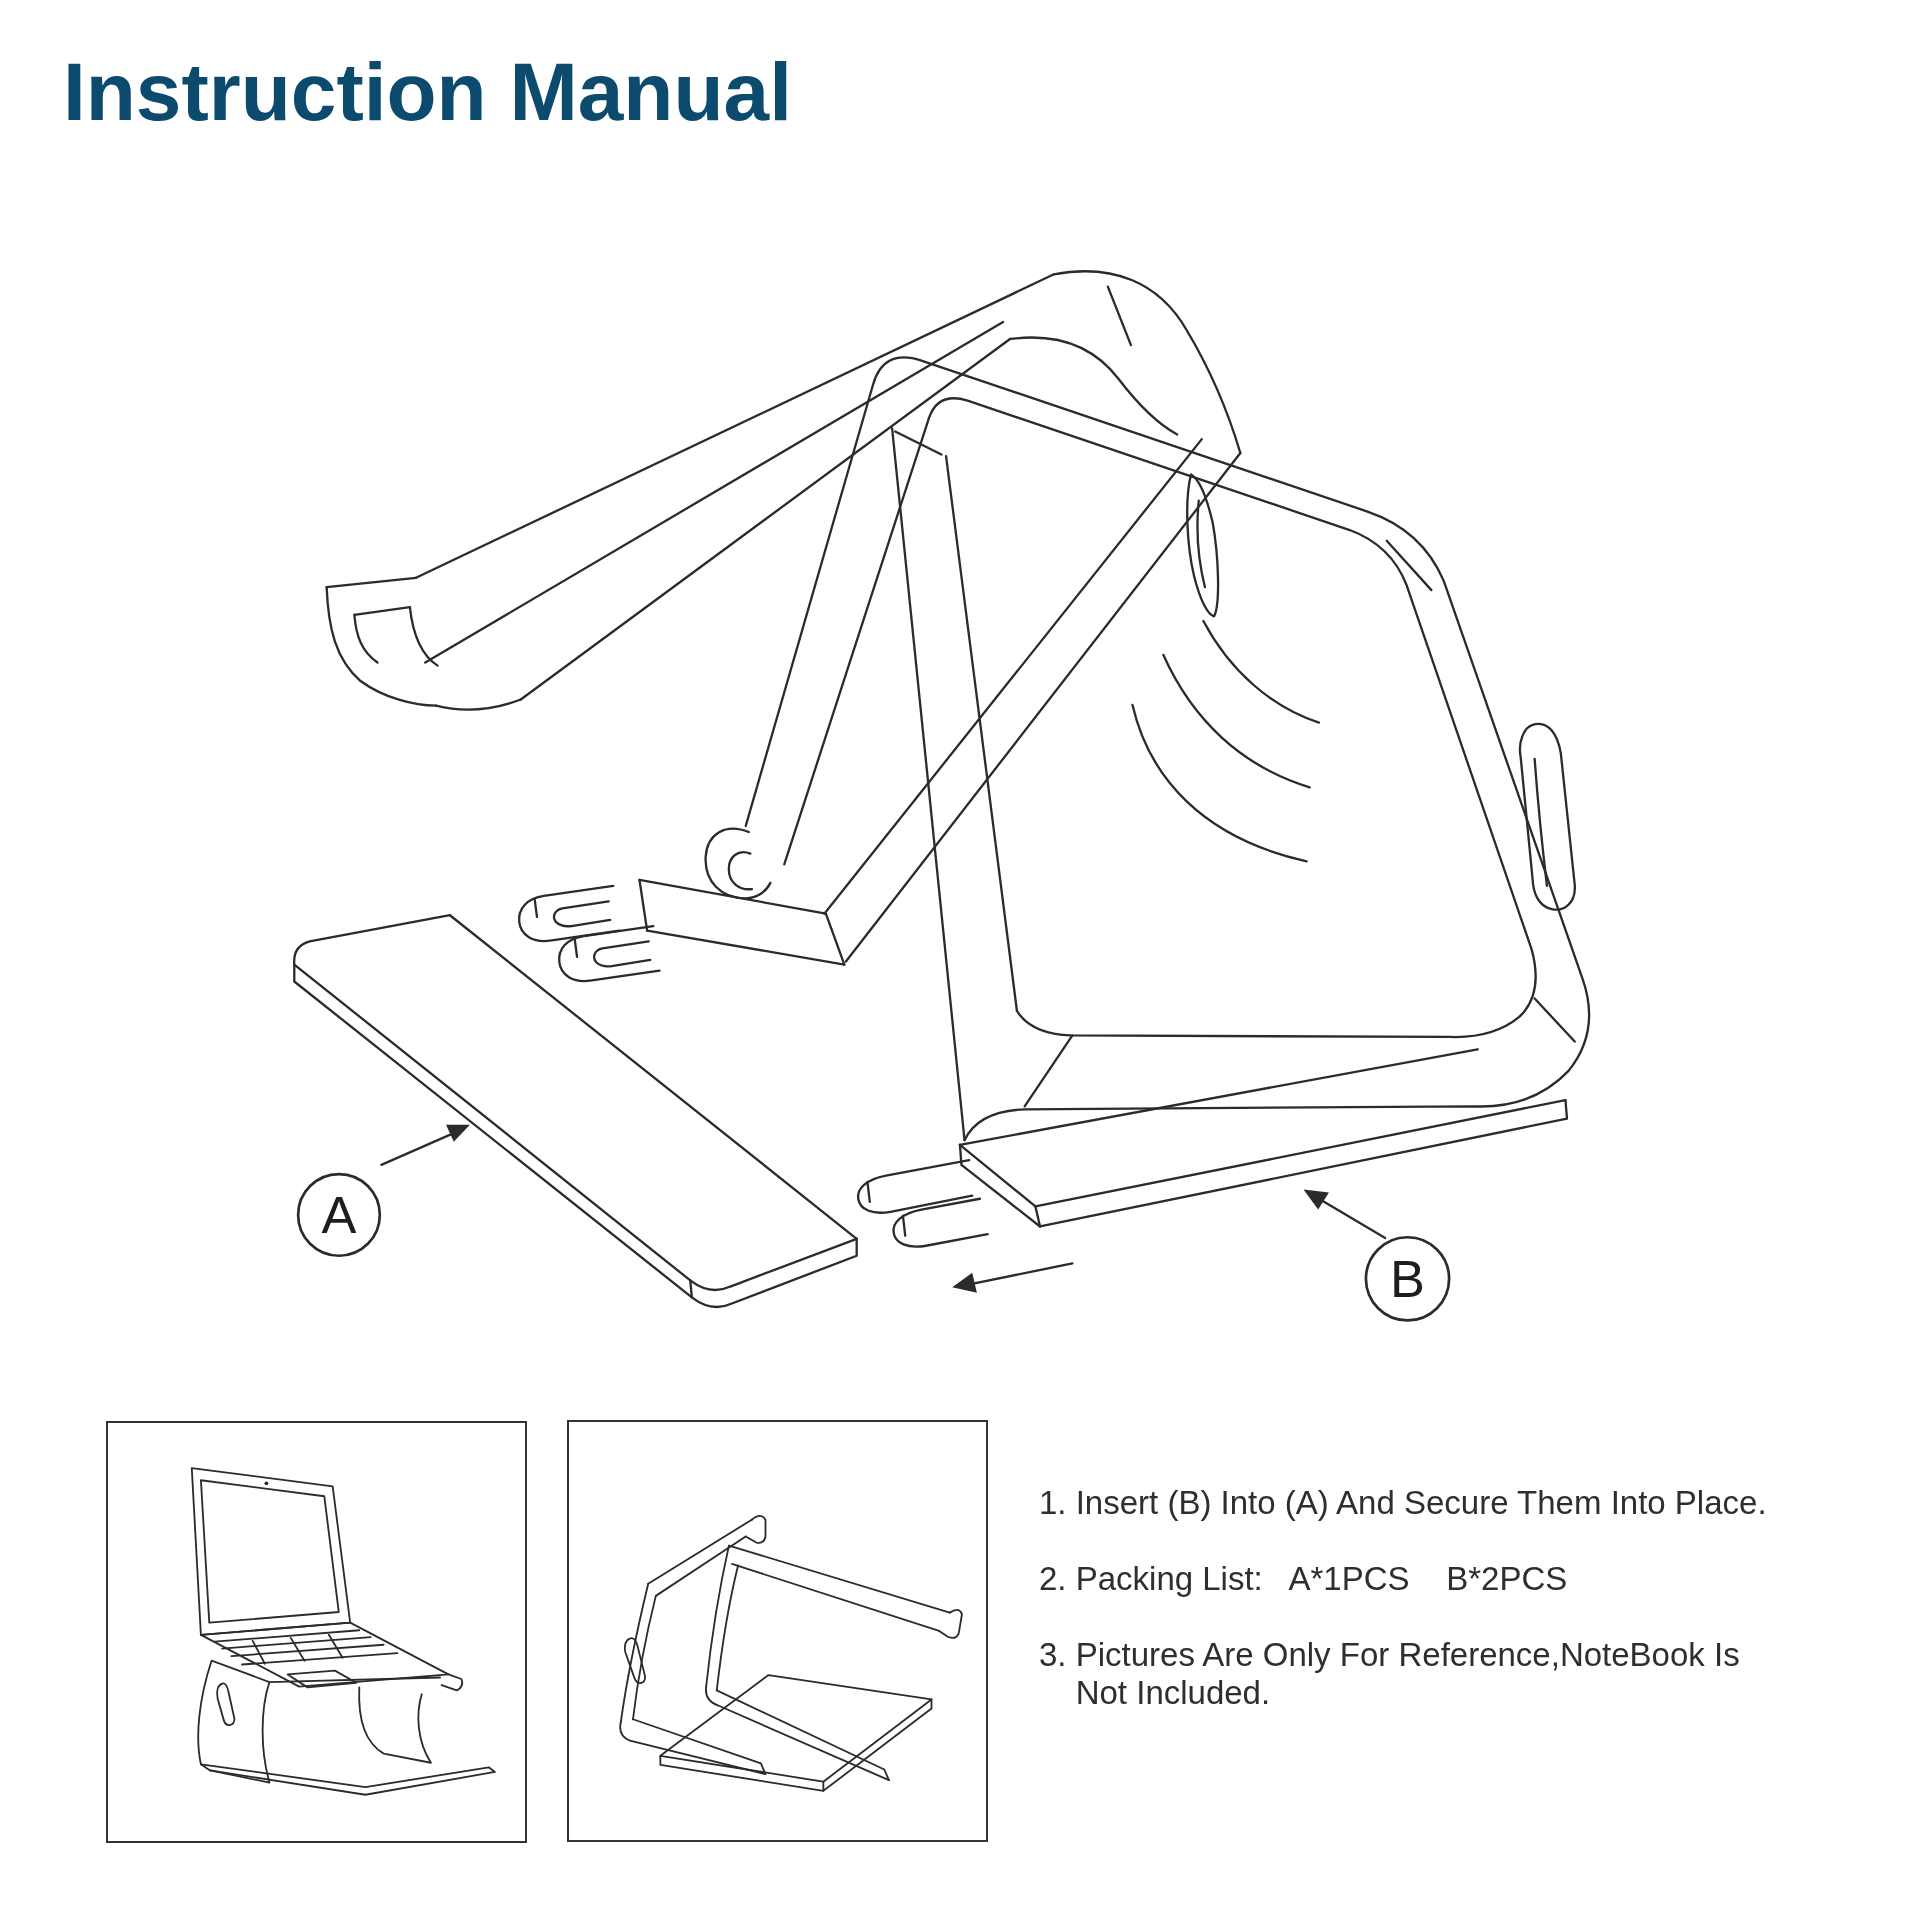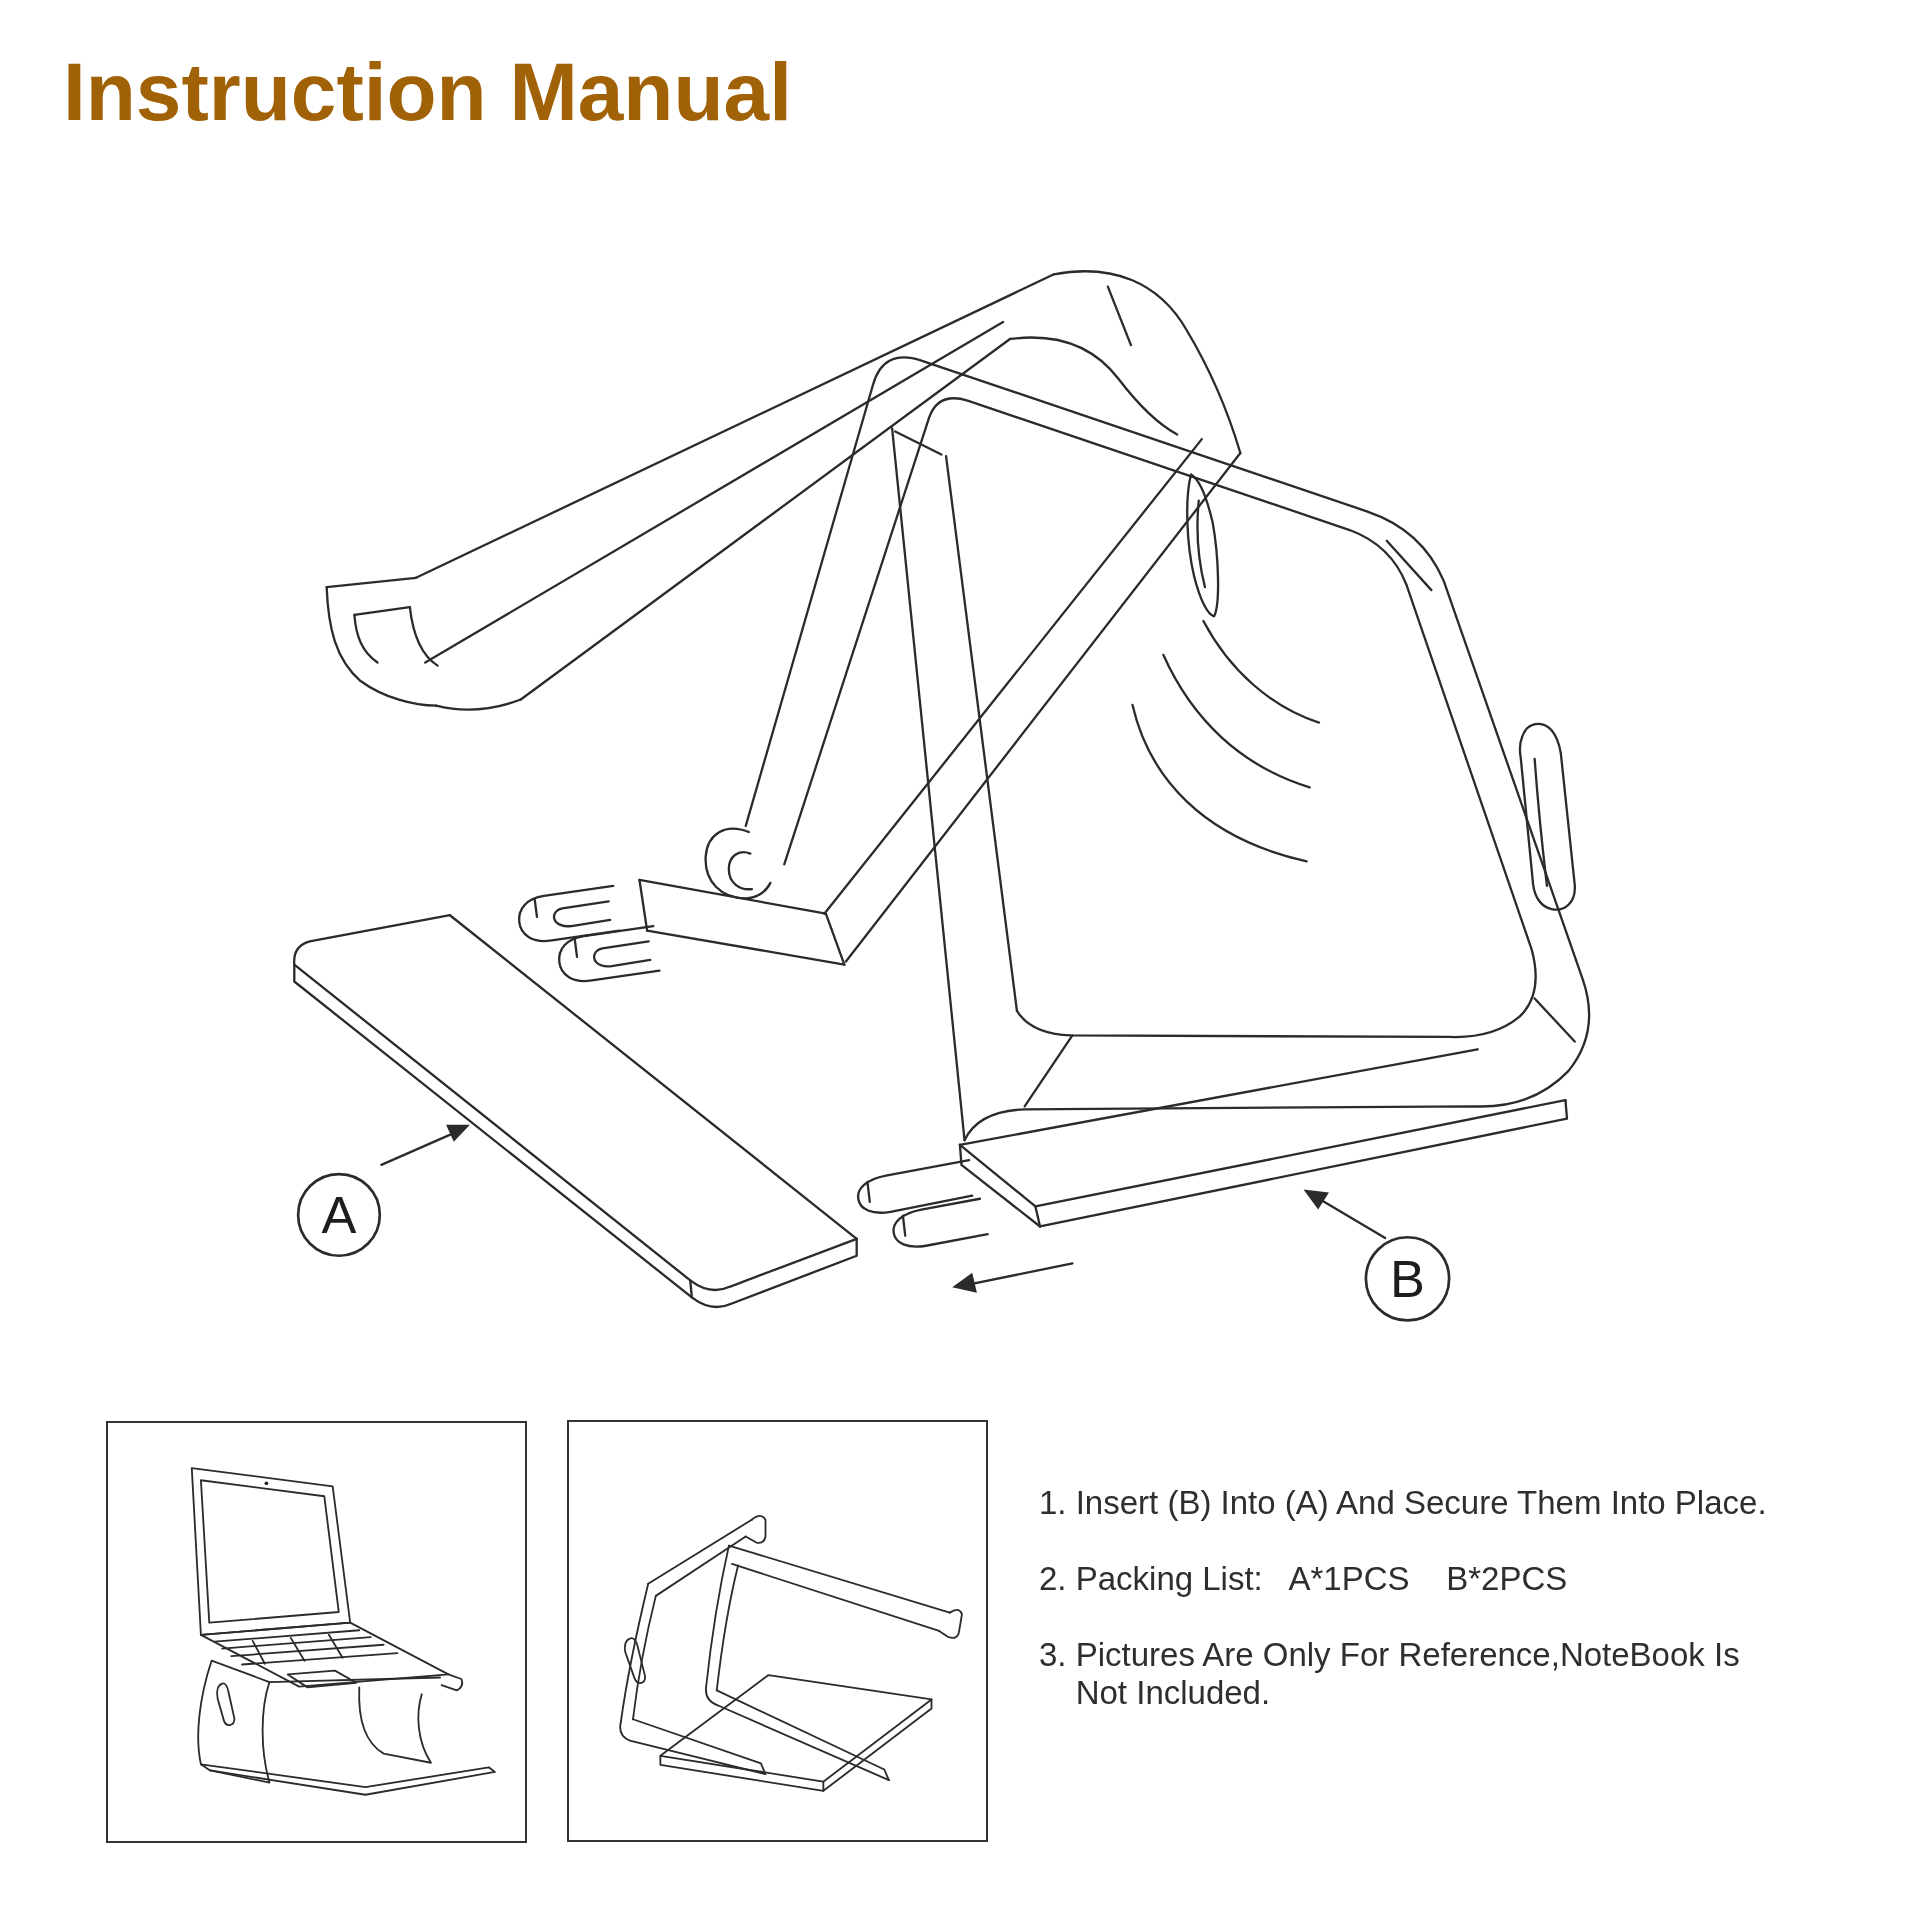--- a/index.html
+++ b/index.html
@@ -1,19 +1,19 @@
 <!DOCTYPE html>
 <html style="font-size:12.3px"><head>
 <meta charset="utf-8">
 <style>
   html,body{margin:0;padding:0;background:#fff;}
   #canvas{position:relative;width:1926px;height:1926px;background:#ffffff;overflow:hidden;
           font-family:"Liberation Sans", sans-serif;}
   .page-title{position:absolute;left:63px;top:45px;margin:0;font-size:82px;font-weight:700;
-              color:#a16207;letter-spacing:0px;white-space:nowrap;}
+              color:#0c4a6e;letter-spacing:0px;white-space:nowrap;}
   .diagram-svg{position:absolute;left:0;top:0;}
   .thumb-box{position:absolute;border:2.3px solid #333;background:#fff;}
   .thumb-box svg{display:block;}
   #thumb1{left:106px;top:1421px;width:417px;height:418px;}
   #thumb2{left:567px;top:1420px;width:417px;height:418px;}
   .instructions{position:absolute;left:1039px;top:1484px;width:909px;color:#2e2e2e;}
   .instructions p{margin:0 0 38px 0;font-size:33px;line-height:38px;white-space:pre-wrap;}
   .part-label-text{font-size:68px;fill:#1d1d1d;font-family:"Liberation Sans",sans-serif;}
 </style>
 </head>

